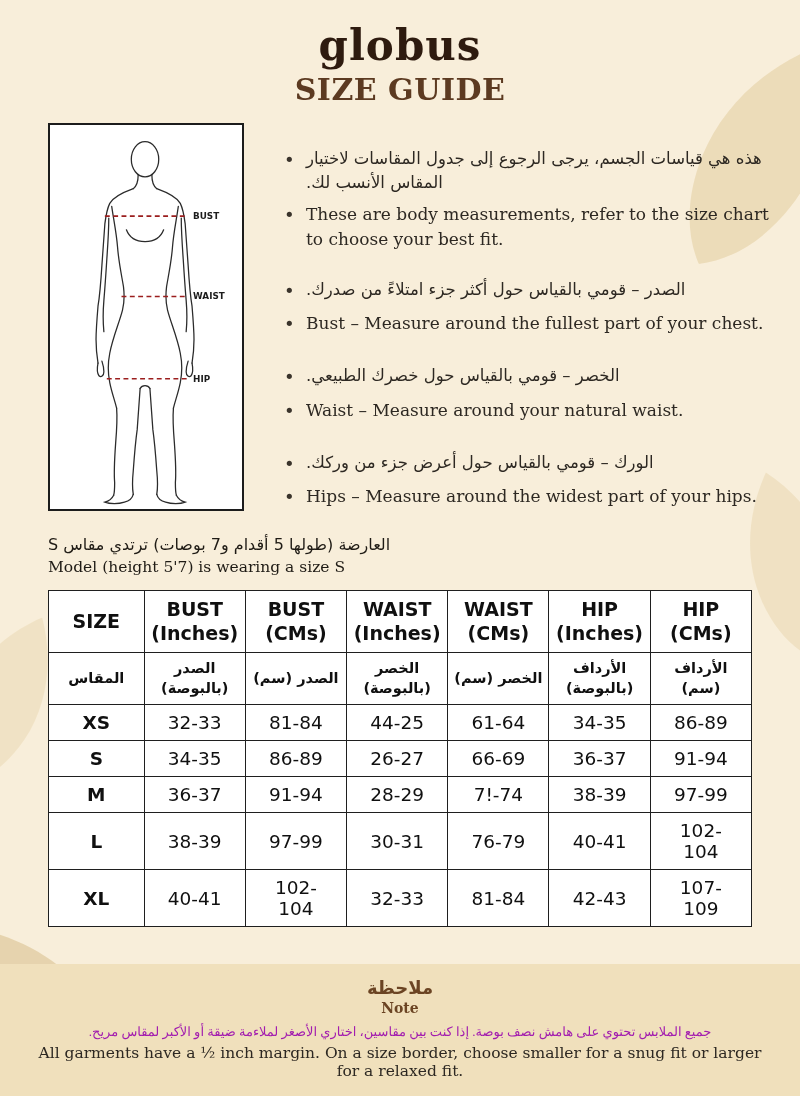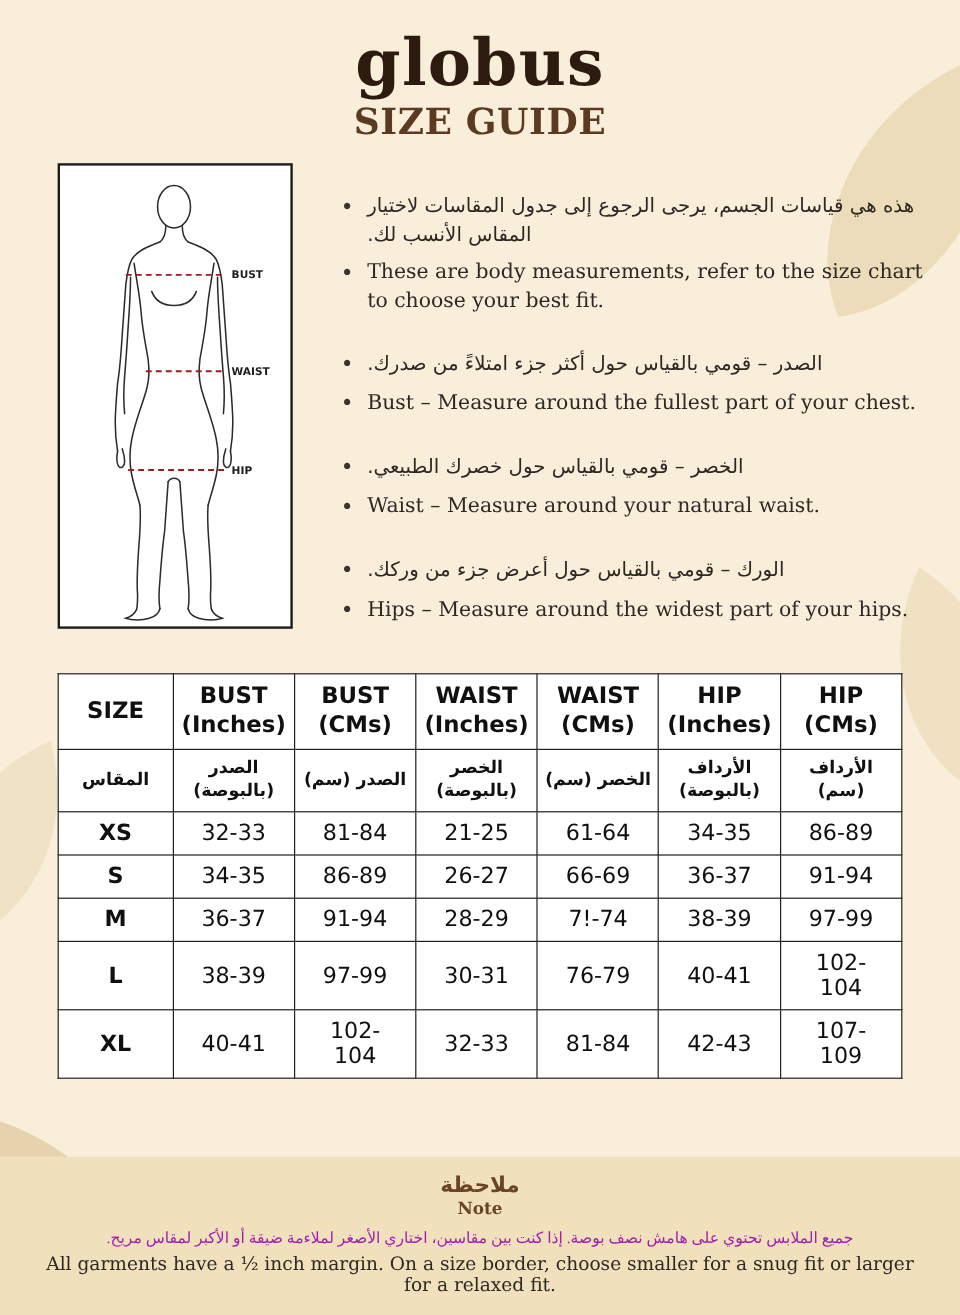--- a/index.html
+++ b/index.html
@@ -13,21 +13,21 @@
   .leaf { position:absolute; z-index:0; }
   .leaf svg { width:100%; height:100%; display:block; }
   .leaf-tr { top:26px; right:-40px; width:155px; height:255px; transform:rotate(30deg); opacity:.8; }
   .leaf-r  { top:468px; right:-52px; width:118px; height:198px; transform:rotate(-16deg); opacity:.55; }
   .leaf-l  { top:608px; left:-58px; width:118px; height:188px; transform:rotate(26deg); opacity:.5; }
   .leaf-bl { bottom:-42px; left:-28px; width:150px; height:235px; transform:rotate(-38deg); opacity:.7; }
 
   .layer { position:relative; z-index:1; }
 
   .header { padding-top:24px; text-align:center; }
-  .brand { font-family:"DejaVu Serif",serif; font-weight:bold; font-size:54px; color:#2e1b0f; letter-spacing:1px; line-height:1.05; }
+  .brand { font-family:"DejaVu Serif",serif; font-weight:bold; font-size:42px; color:#2e1b0f; letter-spacing:1px; line-height:1.05; }
   .title { font-family:"DejaVu Serif",serif; font-weight:bold; font-size:30px; color:#5c3a21; letter-spacing:.5px; margin-top:4px; }
 
   .content { display:flex; padding:16px 26px 0 48px; }
   .figure-box { width:196px; height:388px; background:#ffffff; border:2px solid #1c1c1c; flex:none; }
   .figure-box svg { width:100%; height:100%; display:block; }
 
   .instructions { flex:1; padding:24px 2px 0 40px; }
   .group { margin-bottom:27px; }
   .group:last-child { margin-bottom:0; }
   .item { display:flex; margin-bottom:7px; }
@@ -161,20 +161,22 @@
         </div>
         <div class="item">
           <span class="dot">•</span>
           <div class="txt en-txt">Hips – Measure around the widest part of your hips.</div>
         </div>
       </div>
     </div>
   </div>
 
   <div class="model-note layer">
+    <div class="mn-ar">العارضة (طولها 5 أقدام و7 بوصات) ترتدي مقاس S</div>
+    <div class="mn-en">Model (height 5'7) is wearing a size S</div>
   </div>
 
   <div class="table-wrap layer">
     <table class="size-table">
       <colgroup>
         <col style="width:13.6%">
           <col style="width:14.4%">
           <col style="width:14.4%">
           <col style="width:14.4%">
           <col style="width:14.4%">
@@ -234,21 +236,21 @@
               <span class="bottom">(بالبوصة)</span>
             </th>
         <th class="h-cell">
               <span class="top">الأرداف (سم)</span>
             </th>
       </tr>
       <tr>
         <td class="size-col">XS</td>
         <td>32-33</td>
         <td>81-84</td>
-        <td>21-25</td>
+        <td>44-25</td>
         <td>61-64</td>
         <td>34-35</td>
         <td>86-89</td>
       </tr>
       <tr>
         <td class="size-col">S</td>
         <td>34-35</td>
         <td>86-89</td>
         <td>26-27</td>
         <td>66-69</td>

